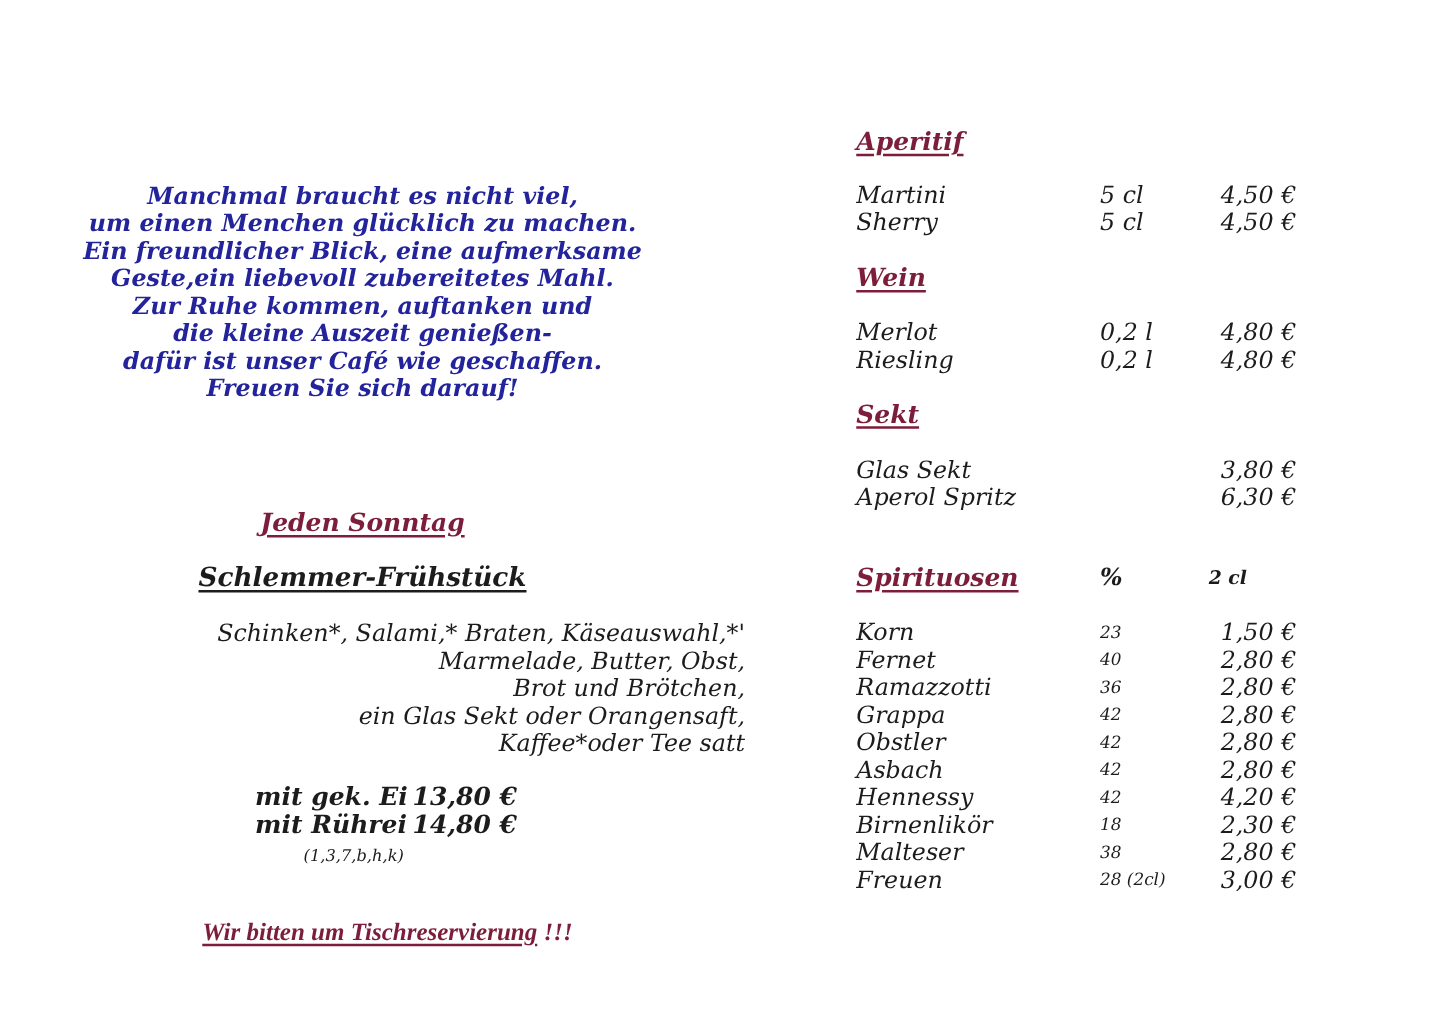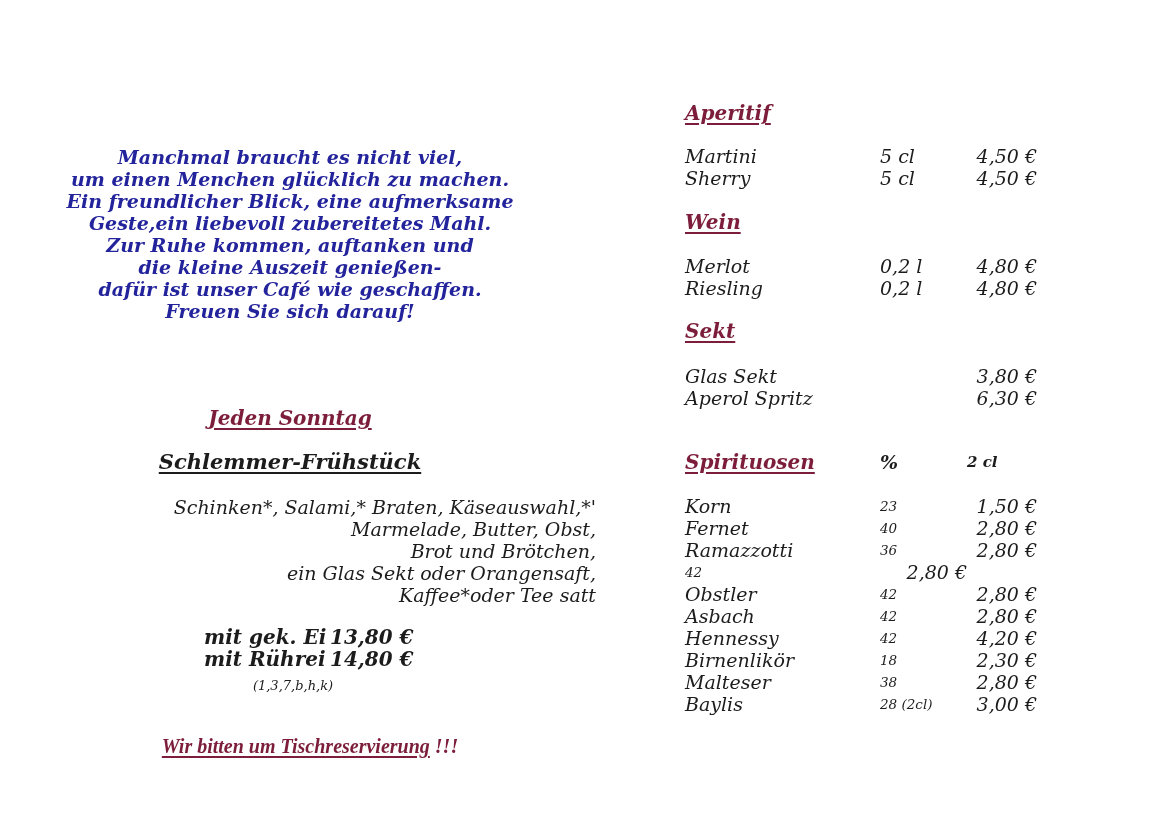--- a/index.html
+++ b/index.html
@@ -41,21 +41,21 @@
     text-align: right;
     font-size: 19px; line-height: 22px;
   }
   .price-options {
     left: 204px; top: 626px;
     font-size: 20px; line-height: 22px;
     font-weight: bold;
   }
   .price-option-row { display: grid; grid-template-columns: 126px auto; }
   .allergen-note {
-    left: 10px; top: 677px; width: 566px;
+    left: 0; top: 677px; width: 566px;
     text-align: center;
     font-size: 13px; line-height: 17px;
   }
   .reservation {
     left: 60px; top: 733px; width: 500px;
     text-align: center;
     font-size: 20px; line-height: 26px; font-family: Liberation Serif, serif;
   }
 
   
@@ -231,20 +231,21 @@
           <span class="price">2,80 €</span>
         </div>
 
         <div class="menu-row">
           <span class="name">Ramazzotti</span>
           <span class="qty">36</span>
           <span class="price">2,80 €</span>
         </div>
 
         <div class="menu-row">
+          <span class="name">Grappa</span>
           <span class="qty">42</span>
           <span class="price">2,80 €</span>
         </div>
 
         <div class="menu-row">
           <span class="name">Obstler</span>
           <span class="qty">42</span>
           <span class="price">2,80 €</span>
         </div>
 
@@ -267,20 +268,20 @@
           <span class="price">2,30 €</span>
         </div>
 
         <div class="menu-row">
           <span class="name">Malteser</span>
           <span class="qty">38</span>
           <span class="price">2,80 €</span>
         </div>
 
         <div class="menu-row">
-          <span class="name">Baylis</span>
+          <span class="name">Freuen</span>
           <span class="qty">28 (2cl)</span>
           <span class="price">3,00 €</span>
         </div>
       </div>
 
   </div>
 </div>
 
 </body></html>

